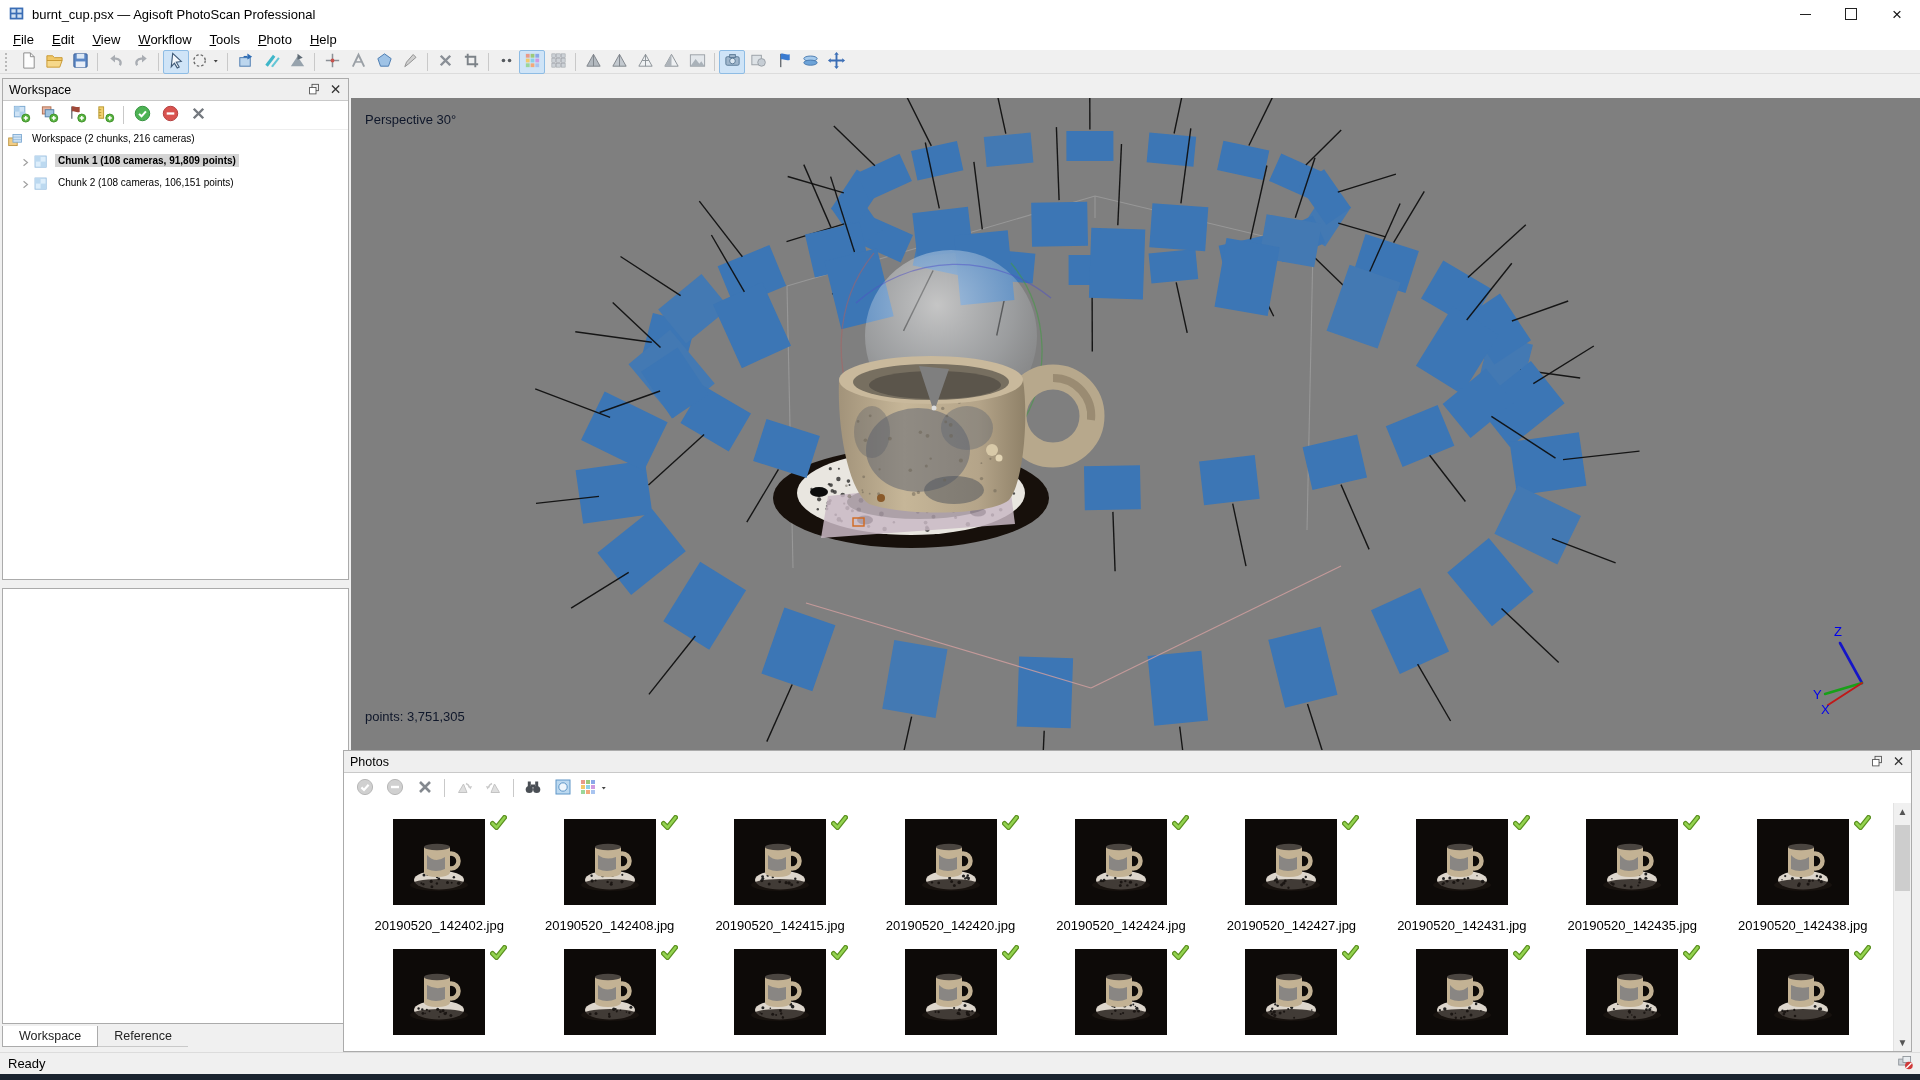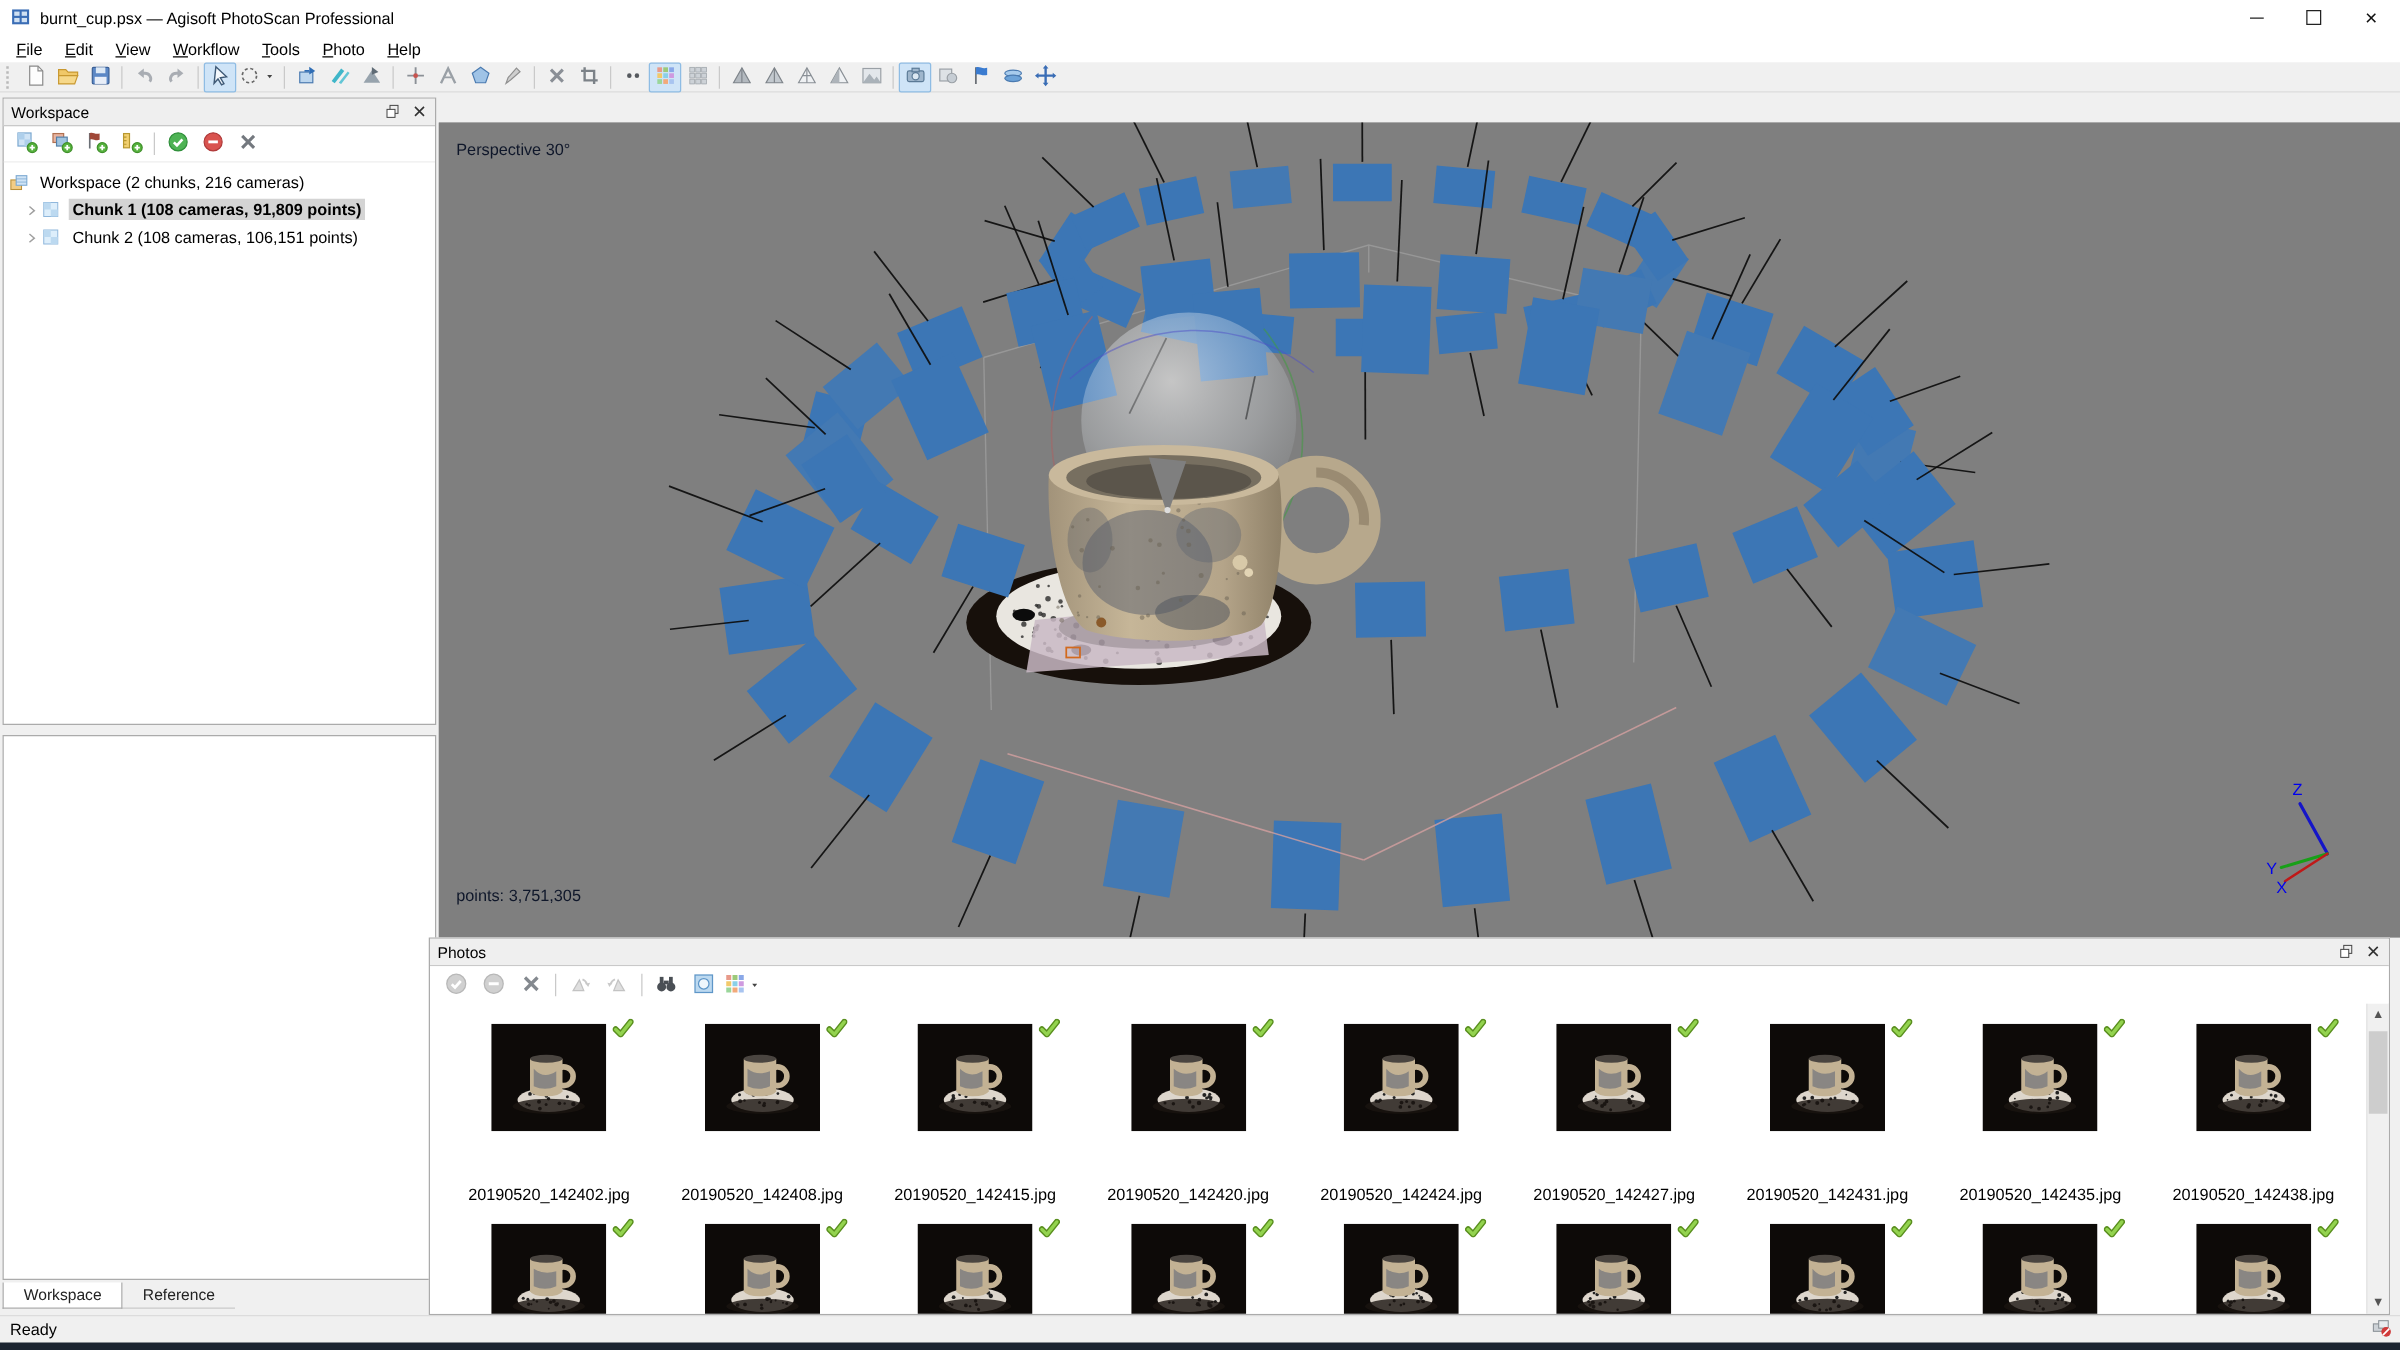--- a/index.html
+++ b/index.html
@@ -33,21 +33,21 @@
   
   .panel{position:absolute;background:#fff;border:1px solid #ababab;box-sizing:border-box;}
   .panel-header{height:21px;background:#efefef;border-bottom:1px solid #c9c9c9;display:flex;
                 align-items:center;padding:0 4px 0 6px;font-size:12.5px;}
   .panel-header .ph-btns{margin-left:auto;display:flex;gap:6px;}
   .ph-btn{width:16px;height:16px;display:flex;align-items:center;justify-content:center;}
   #ws-toolbar{height:28px;display:flex;align-items:center;padding-left:4px;border-bottom:1px solid #eee;}
   #ws-toolbar .tbtn{width:26px;height:24px;}
   
   #ws-tree{padding-top:2px;}
-  .tree-row{height:22px;display:flex;align-items:flex-end;font-size:13px;white-space:nowrap;}
+  .tree-row{height:22px;display:flex;align-items:flex-start;font-size:10px;white-space:nowrap;}
   .tree-row .expander{width:16px;height:16px;margin-left:14px;display:flex;align-items:center;justify-content:center;}
   .tree-row.root{padding-left:4px;}
   .tree-row .ticon{width:18px;height:16px;margin-right:4px;display:flex;align-items:center;}
   .tree-row .tlabel{padding:1px 3px;}
   .tree-row.selected .tlabel{background:#d4d4d4;font-weight:bold;}
   
   #left-tabs{position:absolute;left:2px;top:1026px;width:347px;height:24px;display:flex;align-items:flex-start;}
   .ltab{padding:3px 16px;font-size:12.5px;border:1px solid #ababab;border-top:none;background:#f0f0f0;color:#222;}
   .ltab.active{background:#fff;position:relative;}
   .ltab.inactive{border:none;border-bottom:1px solid #c9c9c9;}
@@ -61,21 +61,21 @@
   #points-label{left:14px;bottom:26px;}
   
   #photos-panel{position:absolute;left:343px;top:750px;width:1569px;height:302px;background:#fff;
                 border:1px solid #ababab;box-sizing:border-box;}
   #ph-toolbar{height:30px;display:flex;align-items:center;padding-left:6px;background:#fff;}
   #ph-toolbar .tbtn{width:28px;height:26px;}
   #photos-body{position:absolute;left:0;top:52px;right:17px;bottom:0;overflow:hidden;background:#fff;}
   .photo-row{display:flex;padding:0 6px 0 10px;}
   .photo-row.r1{margin-top:16px;}
   .photo-row.r2{margin-top:16px;}
-  .photo-cell{flex:1;display:flex;flex-direction:column;align-items:center;gap:30px;}
+  .photo-cell{flex:1;display:flex;flex-direction:column;align-items:center;}
   .thumbwrap{position:relative;width:92px;height:86px;}
   .thumbwrap .badge{position:absolute;right:-22px;top:-4px;}
   .photo-name{margin-top:13px;font-size:13px;color:#000;white-space:nowrap;}
   
   #ph-scroll{position:absolute;right:0;top:52px;bottom:0;width:17px;background:#f0f0f0;border-left:1px solid #e2e2e2;}
   .sb-arrow{position:absolute;left:0;width:17px;height:17px;display:flex;align-items:center;justify-content:center;color:#555;font-size:10px;}
   #sb-up{top:0;} #sb-down{bottom:0;}
   #sb-thumb{position:absolute;left:1px;top:22px;width:15px;height:66px;background:#cdcdcd;}
   
   #statusbar{position:absolute;left:0;top:1052px;width:1920px;height:22px;background:#f0f0f0;

